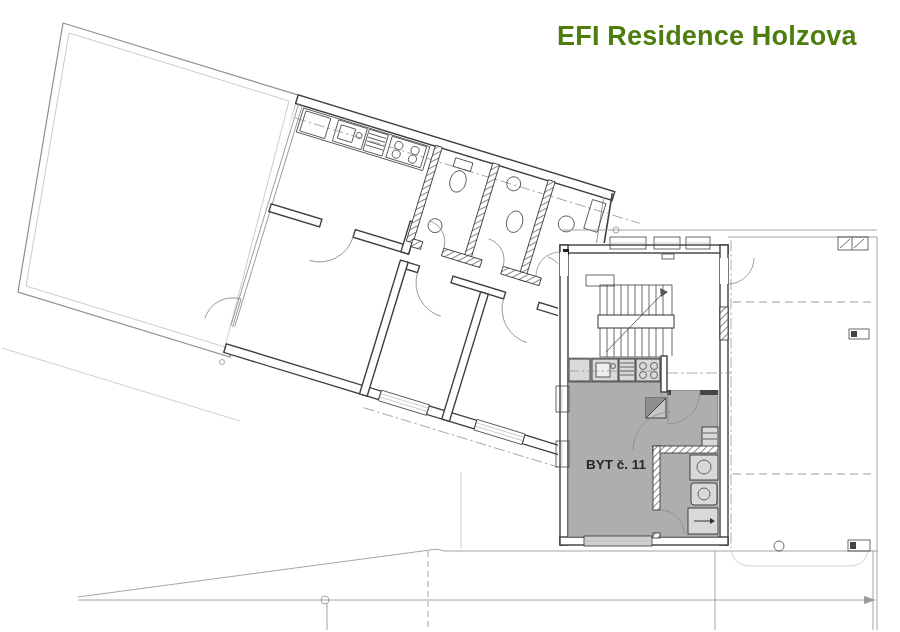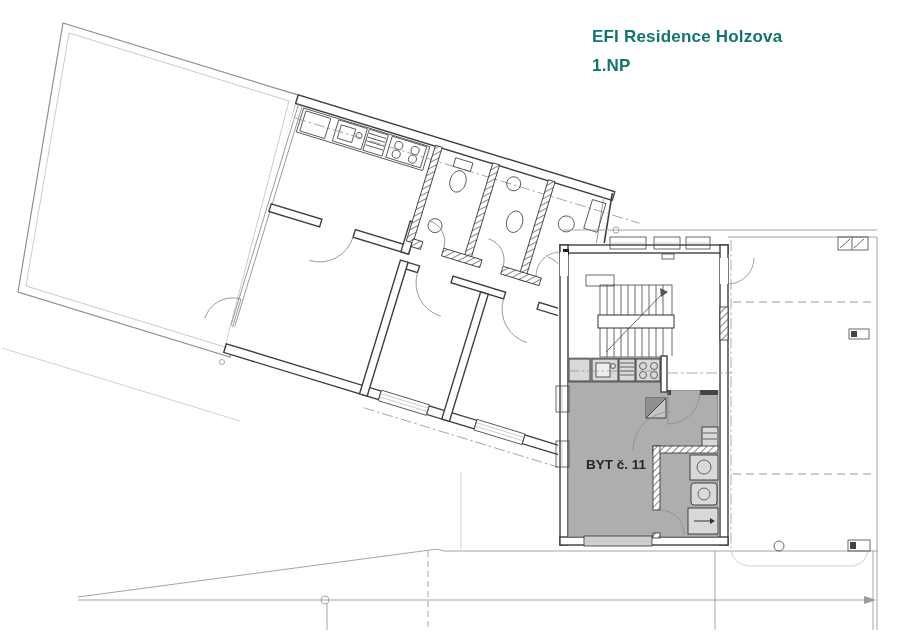--- a/index.html
+++ b/index.html
@@ -1,20 +1,20 @@
 <!DOCTYPE html>
 <html><head>
 <meta charset="utf-8">
 <style>
   html,body{margin:0;padding:0;background:#ffffff;}
   #stage{position:relative;width:900px;height:632px;background:#ffffff;overflow:hidden;
          font-family:"Liberation Sans",sans-serif;}
   #plan-svg{position:absolute;left:0;top:0;}
-  #title-block{position:absolute;left:592px;top:22px;color:#0f766e;
-    font-weight:800;font-size:17px;line-height:29px;letter-spacing:.2px;white-space:nowrap;}
+  #title-block{position:absolute;left:557px;top:22px;color:#4d7c0f;
+    font-weight:800;font-size:27px;line-height:29px;letter-spacing:.2px;white-space:nowrap;}
   .w{fill:#ffffff;stroke:#3f3f3f;stroke-width:1.4;}
   .wl{stroke:#3f3f3f;stroke-width:1.6;fill:none;}
   .thin{stroke:#9a9a9a;stroke-width:0.9;fill:none;}
   .xthin{stroke:#bcbcbc;stroke-width:0.7;fill:none;}
   .fx{fill:#d9d9d9;stroke:#333;stroke-width:0.9;}
   .fxl{stroke:#444;stroke-width:0.8;fill:none;}
   .arc{stroke:#8a8a8a;stroke-width:0.8;fill:none;}
   .axis{stroke:#8a8a8a;stroke-width:0.7;fill:none;stroke-dasharray:11 3 2.5 3;}
   .dash{stroke:#9a9a9a;stroke-width:1;fill:none;stroke-dasharray:8 5;}
   .hw{fill:url(#hatch);stroke:#2e2e2e;stroke-width:0.8;}
@@ -272,16 +272,15 @@
     <g>
       <rect class="fxl" x="848" y="540" width="22" height="11" fill="#fff"></rect>
       <rect x="850" y="542" width="6" height="7" fill="#444"></rect>
     </g>
     <circle class="fxl" cx="779" cy="546" r="5" fill="#fff"></circle>
   </g>
 </svg>
 
 <div id="title-block">
   <div>EFI Residence Holzova</div>
-  <div>1.NP</div>
 </div>
 
 </div>
 
 </body></html>

